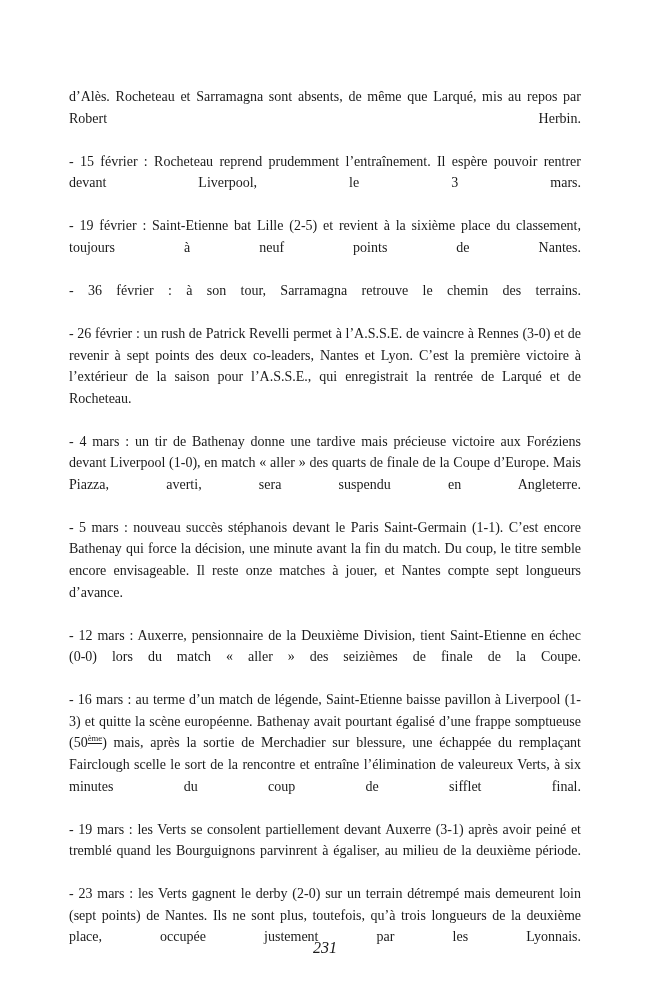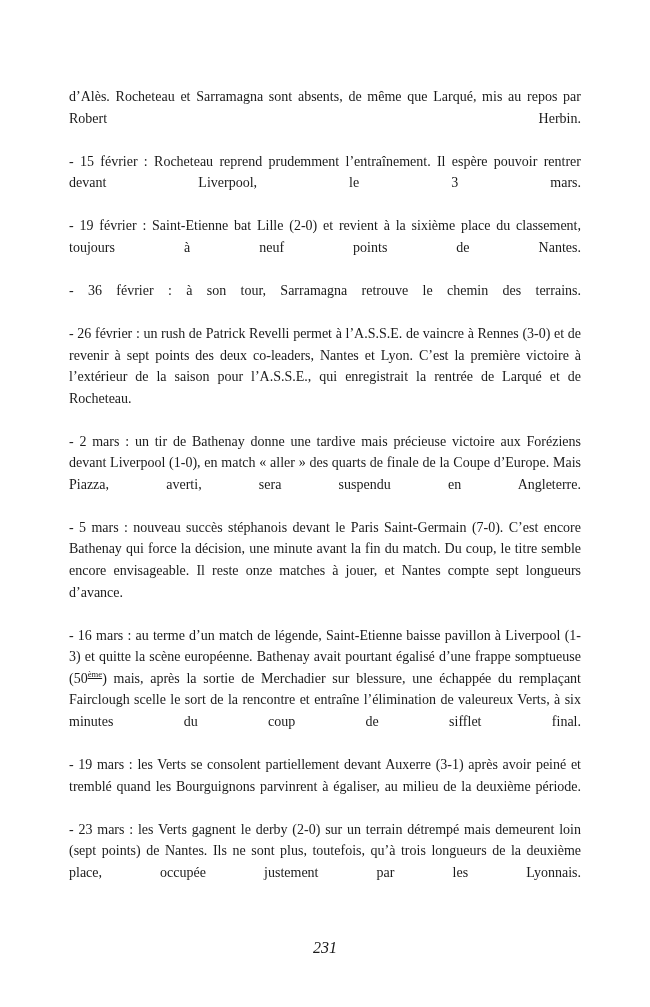--- a/index.html
+++ b/index.html
@@ -63,25 +63,26 @@
   }
 </style>
 </head>
 <body>
 
 <div class="page">
 
   <div class="text-column">
     <p class="para">d’Alès. Rocheteau et Sarramagna sont absents, de même que Larqué, mis au repos par Robert Herbin.</p>
     <p class="para">- 15 février : Rocheteau reprend prudemment l’entraînement. Il espère pouvoir rentrer devant Liverpool, le 3 mars.</p>
-    <p class="para">- 19 février : Saint-Etienne bat Lille (2-0) et revient à la sixième place du classement, toujours à neuf points de Nantes.</p>
+    <p class="para">- 19 février : Saint-Etienne bat Lille (2-5) et revient à la sixième place du classement, toujours à neuf points de Nantes.</p>
     <p class="para">- 36 février : à son tour, Sarramagna retrouve le chemin des terrains.</p>
     <p class="para">- 26 février : un rush de Patrick Revelli permet à l’A.S.S.E. de vaincre à Rennes (3-0) et de revenir à sept points des deux co-leaders, Nantes et Lyon. C’est la première victoire à l’extérieur de la saison pour l’A.S.S.E., qui enregistrait la rentrée de Larqué et de Rocheteau.</p>
-    <p class="para">- 2 mars : un tir de Bathenay donne une tardive mais précieuse victoire aux Foréziens devant Liverpool (1-0), en match « aller » des quarts de finale de la Coupe d’Europe. Mais Piazza, averti, sera suspendu en Angleterre.</p>
-    <p class="para">- 5 mars : nouveau succès stéphanois devant le Paris Saint-Germain (7-0). C’est encore Bathenay qui force la décision, une minute avant la fin du match. Du coup, le titre semble encore envisageable. Il reste onze matches à jouer, et Nantes compte sept longueurs d’avance.</p>
+    <p class="para">- 4 mars : un tir de Bathenay donne une tardive mais précieuse victoire aux Foréziens devant Liverpool (1-0), en match « aller » des quarts de finale de la Coupe d’Europe. Mais Piazza, averti, sera suspendu en Angleterre.</p>
+    <p class="para">- 5 mars : nouveau succès stéphanois devant le Paris Saint-Germain (1-1). C’est encore Bathenay qui force la décision, une minute avant la fin du match. Du coup, le titre semble encore envisageable. Il reste onze matches à jouer, et Nantes compte sept longueurs d’avance.</p>
+    <p class="para">- 12 mars : Auxerre, pensionnaire de la Deuxième Division, tient Saint-Etienne en échec (0-0) lors du match « aller » des seizièmes de finale de la Coupe.</p>
     <p class="para">- 16 mars : au terme d’un match de légende, Saint-Etienne baisse pavillon à Liverpool (1-3) et quitte la scène européenne. Bathenay avait pourtant égalisé d’une frappe somptueuse (50<sup>ème</sup>) mais, après la sortie de Merchadier sur blessure, une échappée du remplaçant Fairclough scelle le sort de la rencontre et entraîne l’élimination de valeureux Verts, à six minutes du coup de sifflet final.</p>
     <p class="para">- 19 mars : les Verts se consolent partiellement devant Auxerre (3-1) après avoir peiné et tremblé quand les Bourguignons parvinrent à égaliser, au milieu de la deuxième période.</p>
     <p class="para">- 23 mars : les Verts gagnent le derby (2-0) sur un terrain détrempé mais demeurent loin (sept points) de Nantes. Ils ne sont plus, toutefois, qu’à trois longueurs de la deuxième place, occupée justement par les Lyonnais.</p>
 
   </div>
 
   <div class="page-number">231</div>
 
 </div>
 

